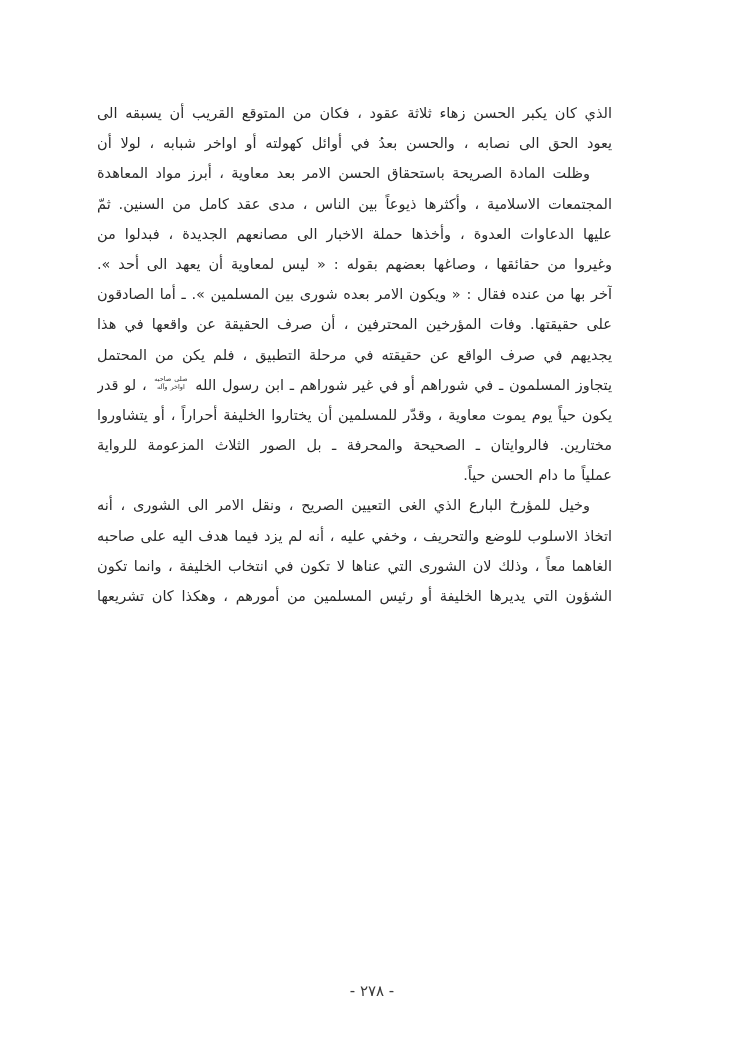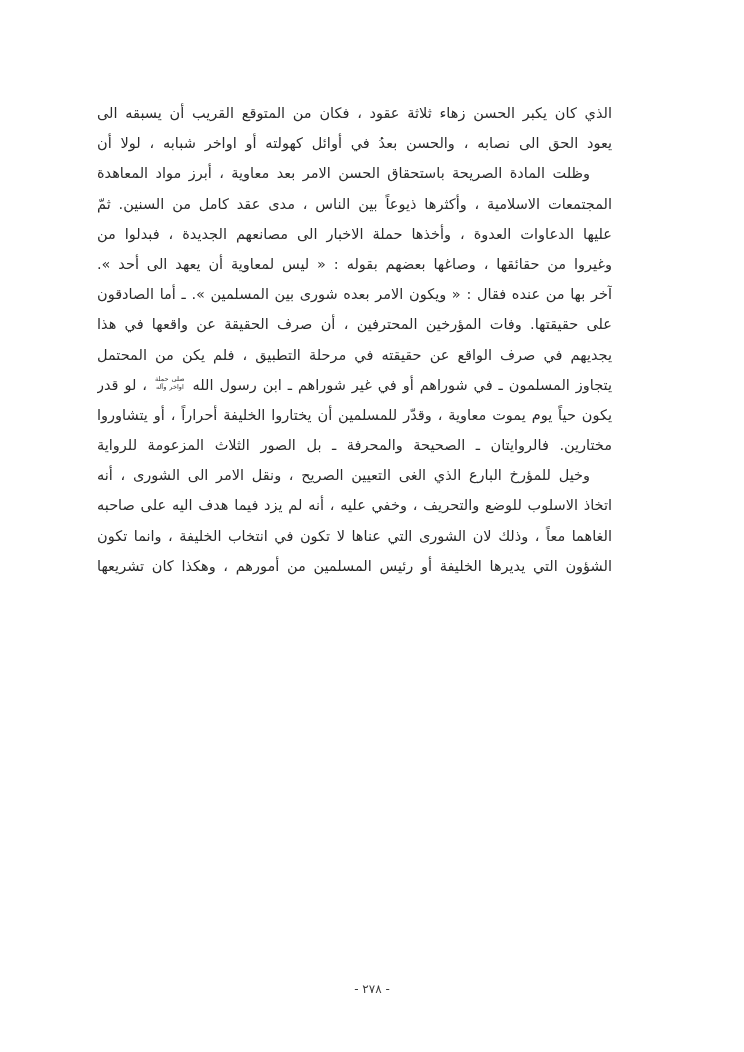--- a/index.html
+++ b/index.html
@@ -52,21 +52,21 @@
     margin: 0 2px;
     transform: translateY(-2px);
     white-space: nowrap;
   }
   .page-number {
     position: absolute;
     left: 0;
     right: 0;
     top: 982px;
     text-align: center;
-    font-size: 12px;
+    font-size: 15px;
     letter-spacing: 2px;
     color: #3a3a3a;
     direction: rtl;
   }
 </style>
 </head>
 <body>
 
 <div class="page">
   <div class="text-block">
@@ -76,25 +76,26 @@
       </div>
       <div class="paragraph">
         <div class="line line-indent">وظلت المادة الصريحة باستحقاق الحسن الامر بعد معاوية ، أبرز مواد المعاهدة في</div>
         <div class="line">المجتمعات الاسلامية ، وأكثرها ذيوعاً بين الناس ، مدى عقد كامل من السنين. ثمّ طغت</div>
         <div class="line">عليها الدعاوات العدوة ، وأخذها حملة الاخبار الى مصانعهم الجديدة ، فبدلوا من معالمها</div>
         <div class="line">وغيروا من حقائقها ، وصاغها بعضهم بقوله : « ليس لمعاوية أن يعهد الى أحد ». وتلطف</div>
         <div class="line">آخر بها من عنده فقال : « ويكون الامر بعده شورى بين المسلمين ». ـ أما الصادقون فرووها</div>
         <div class="line">على حقيقتها. وفات المؤرخين المحترفين ، أن صرف الحقيقة عن واقعها في هذا النص ، لن</div>
         <div class="line">يجديهم في صرف الواقع عن حقيقته في مرحلة التطبيق ، فلم يكن من المحتمل عادة ، أن</div>
         <div class="line">يتجاوز المسلمون ـ في شوراهم أو في غير شوراهم ـ ابن رسول الله <span class="pbuh">
-            <span>صلى حملة</span>
+            <span>صلى صاحبه</span>
             <span>اواخر وآله</span>
           </span> ، لو قدر له أن</div>
         <div class="line">يكون حياً يوم يموت معاوية ، وقدّر للمسلمين أن يختاروا الخليفة أحراراً ، أو يتشاوروا أمرهم</div>
         <div class="line">مختارين. فالروايتان ـ الصحيحة والمحرفة ـ بل الصور الثلاث المزعومة للرواية الواحدة ، تتحد</div>
+        <div class="line line-end">عملياً ما دام الحسن حياً.</div>
       </div>
       <div class="paragraph">
         <div class="line line-indent">وخيل للمؤرخ البارع الذي الغى التعيين الصريح ، ونقل الامر الى الشورى ، أنه أحسن</div>
         <div class="line">اتخاذ الاسلوب للوضع والتحريف ، وخفي عليه ، أنه لم يزد فيما هدف اليه على صاحبه الذي</div>
         <div class="line">الغاهما معاً ، وذلك لان الشورى التي عناها لا تكون في انتخاب الخليفة ، وانما تكون في</div>
         <div class="line">الشؤون التي يديرها الخليفة أو رئيس المسلمين من أمورهم ، وهكذا كان تشريعها الاول يوم</div>
       </div>
     </div>
   <div class="page-number">- ٢٧٨ -</div>
 </div>

